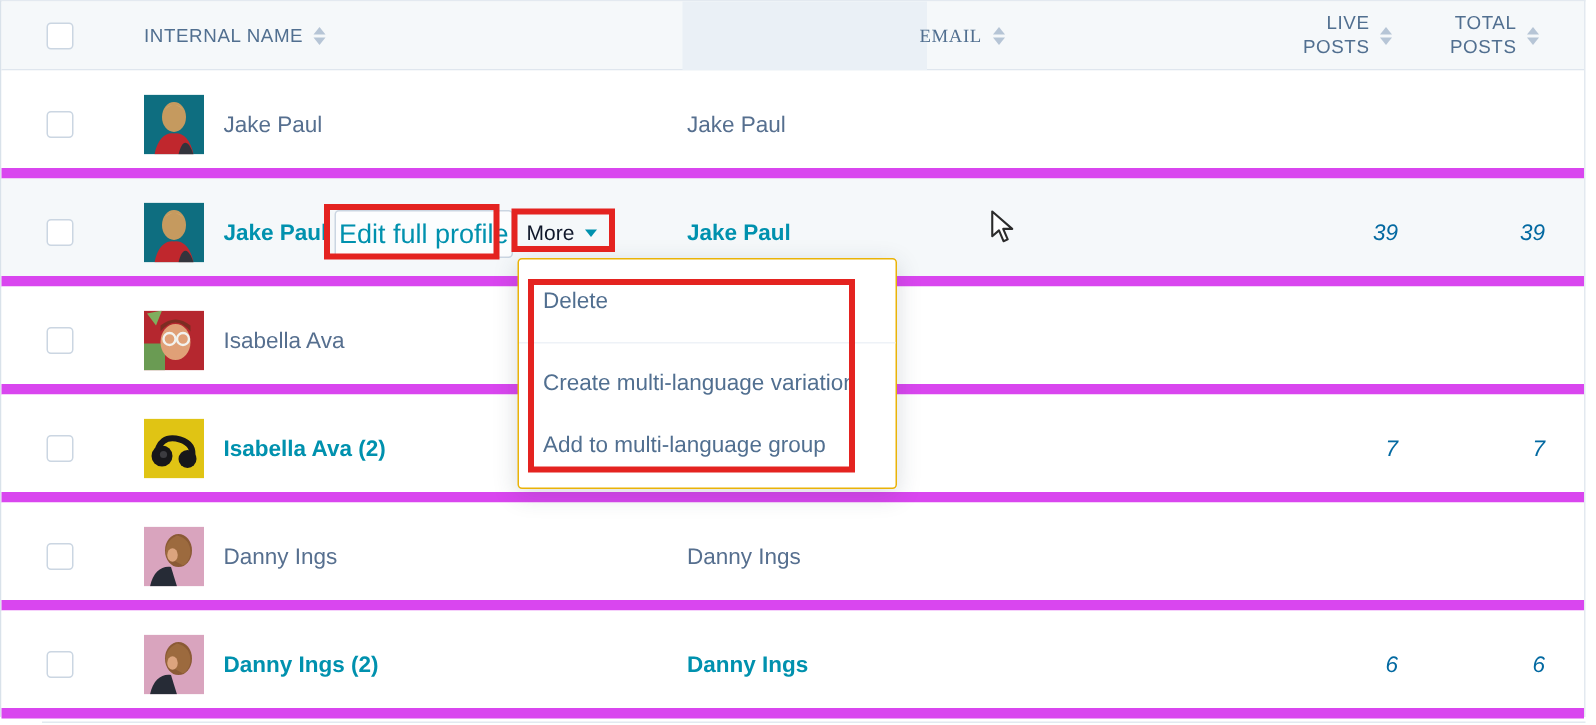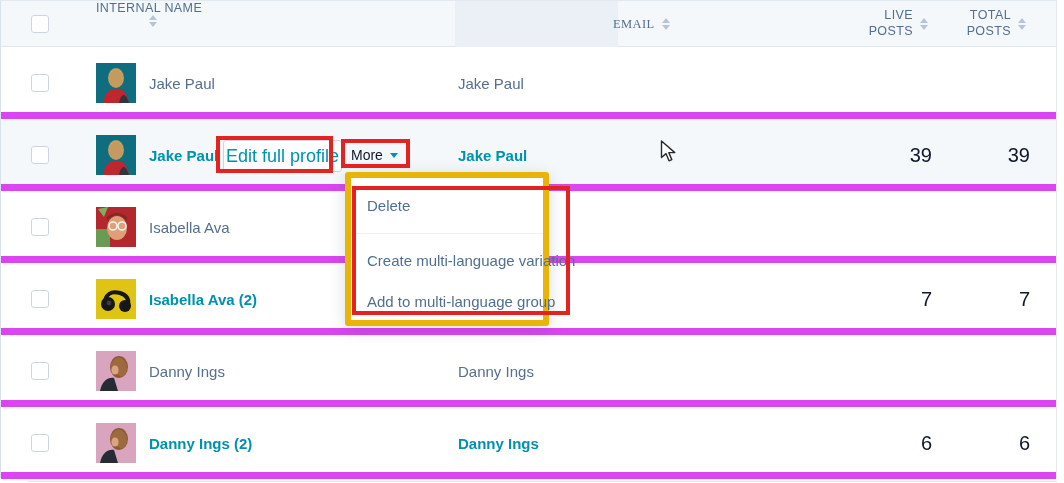--- a/index.html
+++ b/index.html
@@ -33,36 +33,36 @@
   
   .row { position:absolute; left:0; width:100%; height:72px; background:#fff; border-bottom:7px solid #d946ef; }
   .row.hovered { background:#f5f8fa; }
   .avatar { position:absolute; left:95px; top:16px; width:40px; height:40px; overflow:hidden; }
   .iname { position:absolute; left:148px; top:0; height:72px; display:flex; align-items:center;
            font-size:15px; color:#566f8f; }
   .pname { position:absolute; left:457px; top:0; height:72px; display:flex; align-items:center;
            font-size:15px; color:#566f8f; }
   .teal  { color:#0091ae !important; font-weight:bold; cursor:pointer; }
   .numcell { position:absolute; top:0; height:72px; display:flex; align-items:center; justify-content:flex-end;
-             font-size:20px; color:#0f172a; }
+             font-size:15px; color:#0369a1;font-style:italic; }
   .numcell.live  { right:124px; width:60px; }
   .numcell.total { right:26px;  width:60px; }
 
   
   .edit-btn { position:absolute; left:222px; top:21px; height:32px; padding:0 2px;
               display:inline-flex; align-items:center; background:#fcfdfe; border:1px solid #cbd6e2;
               border-radius:3px; font-size:18px; color:#0091ae; cursor:pointer; white-space:nowrap; }
   .more-btn { position:absolute; left:350px; top:0; height:72px; display:flex; align-items:center;
               font-size:14px; color:#0f172a; cursor:pointer; }
   .caret { width:0; height:0; margin-left:7px; border-left:4.5px solid transparent;
            border-right:4.5px solid transparent; border-top:5.5px solid #0091ae; }
 
   
-  .menu { position:absolute; left:345px; top:172px; width:204px; height:154px; background:#fff;
-          border:6px solid #eab308; border-radius:3px; box-shadow:0 4px 16px rgba(45,62,80,.18); z-index:5; }
+  .menu { position:absolute; left:345px; top:172px; width:253px; height:154px; background:#fff;
+          border:1px solid #eab308; border-radius:3px; box-shadow:0 4px 16px rgba(45,62,80,.18); z-index:5; }
   .menu-item { position:absolute; left:16px; font-size:15px; color:#516f90; white-space:nowrap; cursor:pointer; }
   .menu-item.i0 { top:19px; }
   .menu-item.i1 { top:74px; }
   .menu-item.i2 { top:115px; }
   .menu-sep { position:absolute; left:0; top:55px; width:100%; height:1px; background:#eef2f7; }
 
   
   .ann { position:absolute; border:4px solid #e42320; z-index:8; pointer-events:none; }
   .ann.edit { left:216px; top:136px; width:117px; height:37px; }
   .ann.more { left:341px; top:139px; width:69px;  height:29px; }
@@ -76,21 +76,21 @@
 </head>
 <body>
 
 <div class="stage">
   <div class="table">
 
     <div class="thead">
       <div class="sorted-col-bg"></div>
       <div class="cbx" style="top:14px;"></div>
 
-      <div class="hcell" style="left:95px;flex-direction:column;">
+      <div class="hcell" style="left:95px;">
         <span class="lbl">INTERNAL NAME</span>
         <span class="sort">
             <i class="tri-up"></i>
             <i class="tri-down"></i>
           </span>
       </div>
 
 
       <div class="hcell" style="left:612px;font-family:Liberation Serif, serif;">
         <span class="lbl">EMAIL</span>

